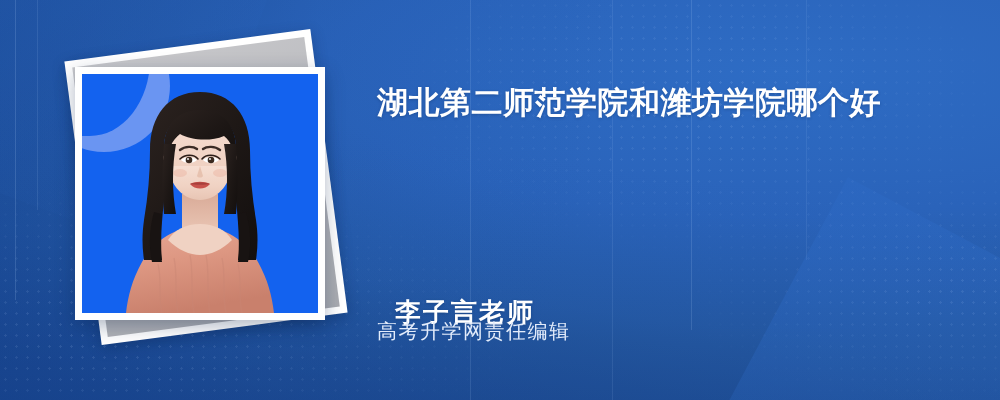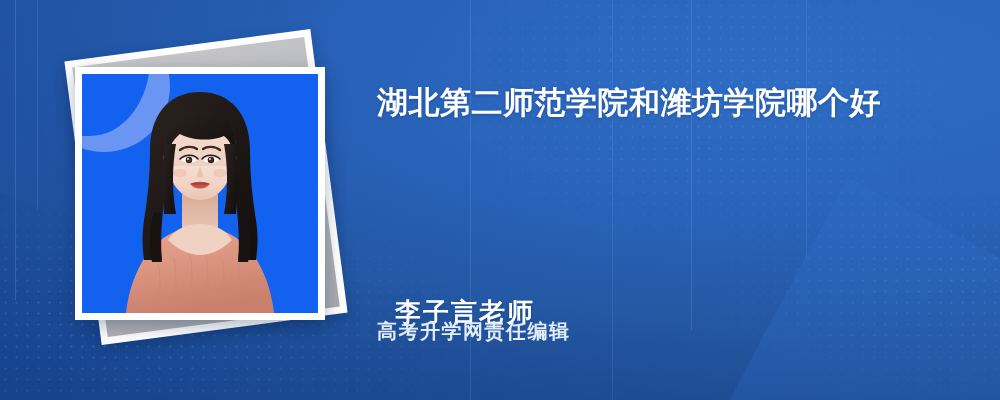--- a/index.html
+++ b/index.html
@@ -184,21 +184,21 @@
     color: #ffffff;
     letter-spacing: 2px;
     text-shadow: 0 1px 3px rgba(10,35,80,0.30);
     margin-top: 20px;
   }
   .author-role {
     position: absolute;
     top: 318px;
     left: 0px;
     font-size: 20px;
-    font-weight: bold;
+    font-weight: normal;
     color: #e3ecfb;
     letter-spacing: 1.5px;
   }
 </style>
 </head>
 <body>
 
 <div class="banner">
 
   <div class="bg-base"></div>

